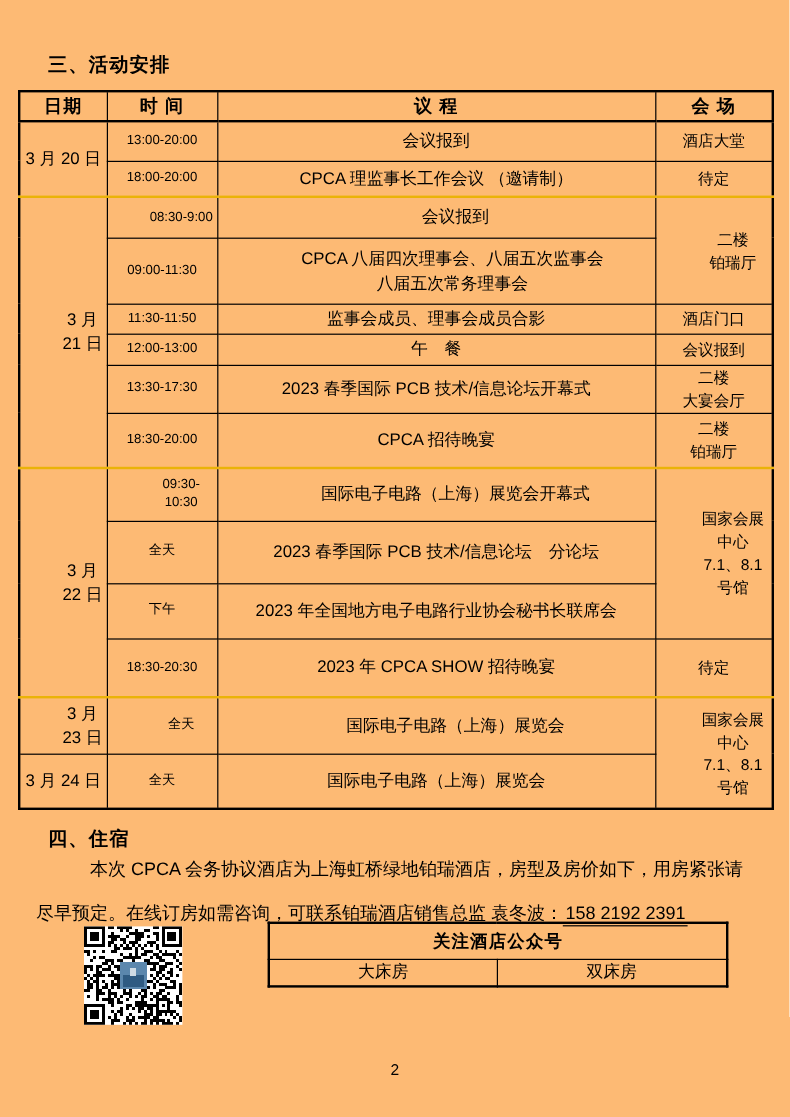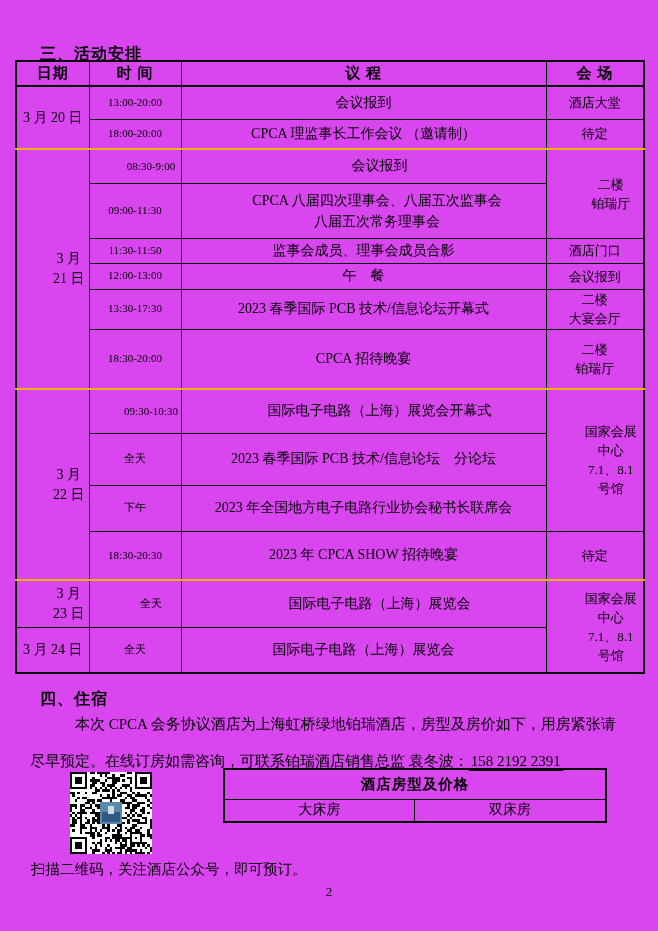--- a/index.html
+++ b/index.html
@@ -1,29 +1,29 @@
 <!DOCTYPE html>
 <html><head>
 <meta charset="utf-8">
 <style>
   html,body { margin:0; padding:0; background:#ffffff; }
   .page {
-    position:relative; width:658px; height:931px; background:#d946ef;
-    font-family:Liberation Serif, serif; color:#000;
+    position:relative; width:658px; height:931px; background:#fdba74;
+    font-family:Liberation Sans, sans-serif; color:#000;
     overflow:hidden;
   }
   .sec-heading {
     position:absolute; font-size:16px; font-weight:bold; letter-spacing:1px;
     white-space:nowrap;
   }
   #h3 { left:40px; top:44px; }
   #h4 { left:40px; top:689px; }
 
   table.schedule {
-    position:absolute; left:15px; top:60px; width:628px;
+    position:absolute; left:15px; top:75px; width:628px;
     border-collapse:collapse; table-layout:fixed;
     border:2px solid #000;
   }
   table.schedule td {
     border:1px solid #000; text-align:center; vertical-align:middle;
     font-size:14px; padding:0 2px; overflow:hidden; line-height:1.4;
   }
   table.schedule tr.hdr td { font-weight:bold; font-size:15px; border-bottom:2px solid #000; letter-spacing:1px; }
   table.schedule tr.gsep td { border-top:2px solid #eab308;padding-left:34px; }
   table.schedule td.venue { font-size:13px; line-height:19px; }
@@ -110,21 +110,21 @@
       <td class="venue">会议报到</td>
     </tr>
     <tr style="height:40px">
       <td class="time">13:30-17:30</td>
       <td>2023 春季国际 PCB 技术/信息论坛开幕式</td>
       <td class="venue">
         <div>二楼</div>
         <div>大宴会厅</div>
       </td>
     </tr>
-    <tr style="height:60px">
+    <tr style="height:46px">
       <td class="time">18:30-20:00</td>
       <td>CPCA 招待晚宴</td>
       <td class="venue">
         <div>二楼</div>
         <div>铂瑞厅</div>
       </td>
     </tr>
     <tr class="gsep" style="height:44px">
       <td rowspan="4">3 月 22 日</td>
       <td class="time">09:30-10:30</td>
@@ -564,26 +564,25 @@
       </svg>
   </div>
 
   <table class="price">
     <colgroup>
         <col style="width:190px">
         <col style="width:192px">
       </colgroup>
     <tbody>
         <tr style="height:30px">
-      <td colspan="2" class="ttl">酒店房型及价格</td>
+      <td colspan="2" class="ttl">关注酒店公众号</td>
     </tr>
     <tr style="height:23px">
       <td>大床房</td>
       <td>双床房</td>
     </tr>
   </tbody>
     </table>
 
-  <div class="caption">扫描二维码，关注酒店公众号，即可预订。</div>
 
   <div class="pageno">2</div>
 
 </div>
 
 </body></html>

